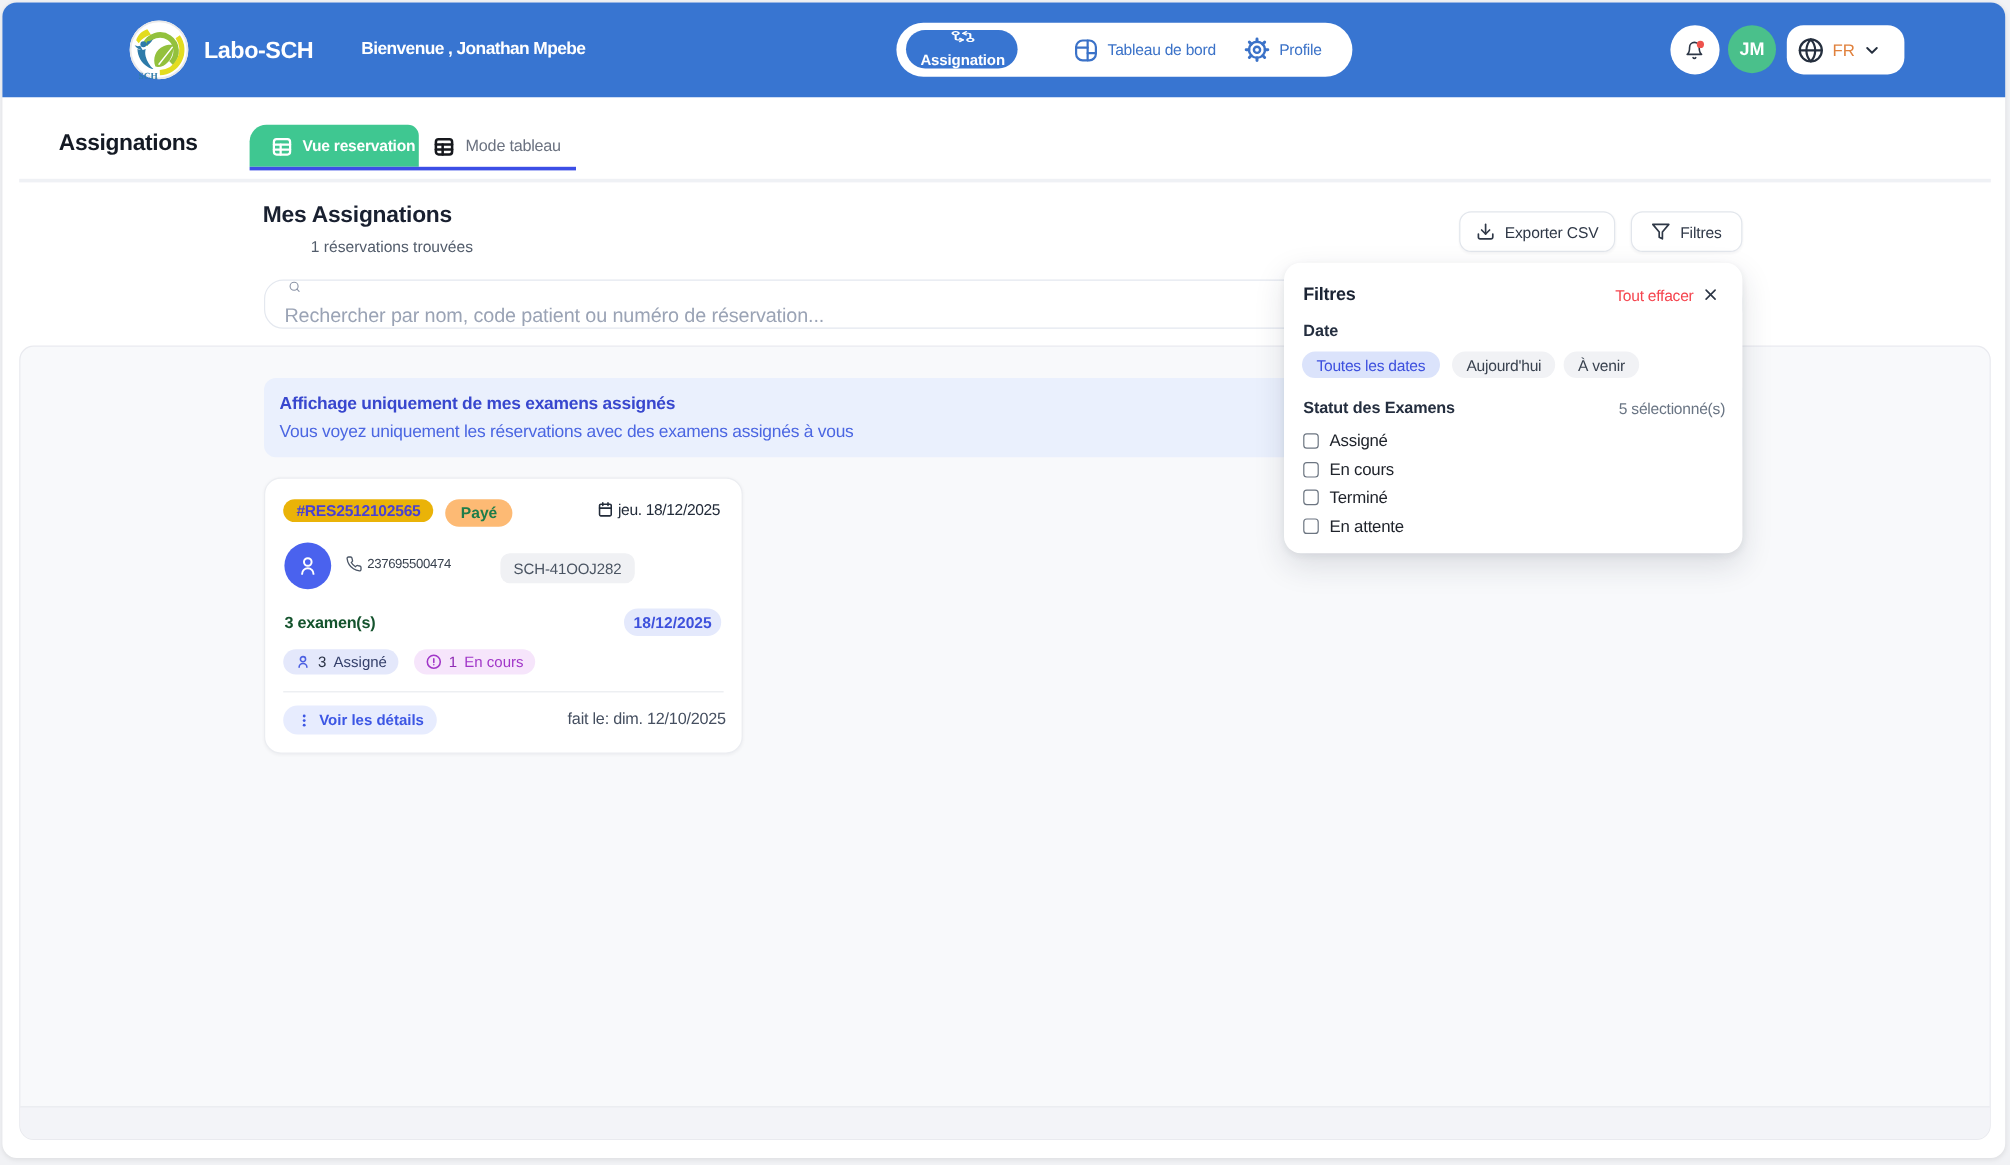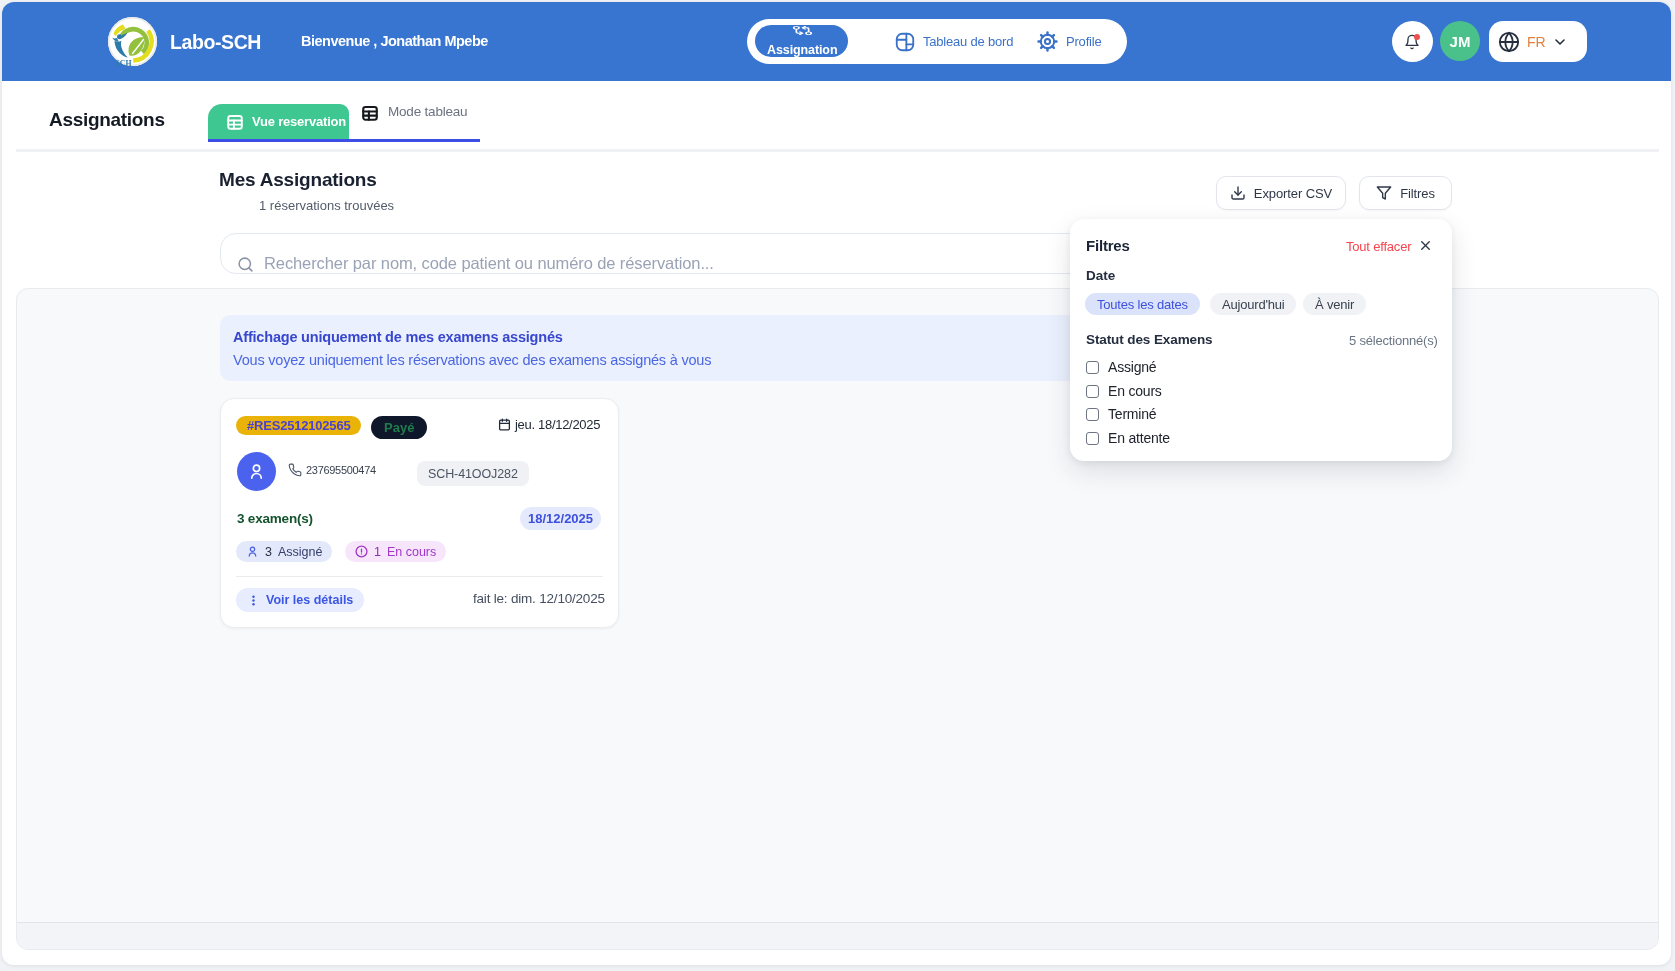--- a/index.html
+++ b/index.html
@@ -16,43 +16,43 @@
   .nav-active { position:absolute; left:8px; top:6px; height:32px; border-radius:16px; background:#3875d1; color:#fff; display:flex; align-items:center; gap:7px; padding:0 11px 0 12px; font-size:12.5px; font-weight:600; letter-spacing:-0.1px;flex-direction:column; }
   .nav-item { position:absolute; display:flex; align-items:center; gap:7px; color:#3b72c8; font-size:13px; font-weight:500; letter-spacing:-0.2px; }
 
   .bellc { left:1392px; top:21px; width:41px; height:41px; border-radius:50%; background:#fff; }
   .avatar { left:1440px; top:21px; width:40px; height:40px; border-radius:50%; background:#4ac08b; color:#fff; font-size:15px; font-weight:700; display:flex; align-items:center; justify-content:center; }
   .lang { left:1489px; top:21px; width:98px; height:41px; border-radius:14px; background:#fff; display:flex; align-items:center; padding-left:9px; gap:7px; }
   .lang .fr { color:#e0813d; font-size:14px; font-weight:500; }
 
   .h-assign { left:49px; top:109px; font-size:19px; font-weight:700; color:#141a24; letter-spacing:-0.3px; }
   .tab-green { left:208px; top:104px; width:141px; height:35px; background:#3fc791; border-radius:14px 9px 0 0; display:flex; align-items:center; gap:8px; padding-left:18px; color:#fff; font-size:13px; font-weight:700; letter-spacing:-0.2px; white-space:nowrap; }
-  .tab-gray { left:349px; top:104px; width:131px; height:35px; display:flex; align-items:flex-start; gap:9px; padding-left:12px; color:#6b7280; font-size:13.5px; font-weight:500; letter-spacing:-0.2px; white-space:nowrap; }
+  .tab-gray { left:349px; top:104px; width:131px; height:35px; display:flex; align-items:center; gap:9px; padding-left:12px; color:#6b7280; font-size:13.5px; font-weight:500; letter-spacing:-0.2px; white-space:nowrap; }
   .tab-underline { left:208px; top:138.5px; width:272px; height:3px; background:#3c4ee6; }
   .rowdiv { left:16px; top:149px; width:1643px; height:2.5px; background:#eff1f5; }
 
   .h-mes { left:219px; top:169px; font-size:19px; font-weight:700; color:#192030; letter-spacing:-0.2px; }
   .h-sub { left:219px; top:198px; font-size:13px; color:#525c6b;margin-left:40px; }
   .btn { height:34px; border-radius:10px; border:1px solid #e2e6ec; background:#fff; display:flex; align-items:center; justify-content:center; gap:8px; font-size:13px; font-weight:500; color:#2f3847; letter-spacing:-0.1px; box-shadow:0 1px 2px rgba(16,24,40,.04); }
   .btn-csv { left:1216px; top:176px; width:130px; }
   .btn-flt { left:1359px; top:176px; width:93px; }
-  .search { left:220px; top:233px; width:1232px; height:41px; border-radius:16px; border:1.5px solid #e4e8ef; background:#fff; display:flex; align-items:flex-end; padding-left:16px; gap:10px; }
+  .search { left:220px; top:233px; width:1232px; height:41px; border-radius:16px; border:1.5px solid #e4e8ef; background:#fff; display:flex; align-items:flex-start; padding-left:16px; gap:10px;flex-direction:column; }
   .search .ph { color:#9aa3b5; font-size:16.5px; letter-spacing:-0.1px; }
 
   .panel { left:16px; top:288px; width:1643px; height:662px; background:#f8f9fb; border:1px solid #e9eaef; border-radius:12px; }
   .pfoot { left:17px; top:922px; width:1641px; height:1px; background:#e3e4e9; } .pfoot2 { left:17px; top:923px; width:1641px; height:26px; background:#f3f4f8; border-radius:0 0 11px 11px; }
 
   .info { left:220px; top:315px; width:1232px; height:66px; background:#eaf0fd; border-radius:10px; }
   .info-t { left:233px; top:329px; font-size:14.5px; font-weight:700; color:#3847ce; letter-spacing:-0.2px; }
   .info-s { left:233px; top:352px; font-size:14.5px; color:#4b66e2; letter-spacing:-0.2px; }
 
   .card { left:220px; top:398px; width:399px; height:230px; background:#fff; border:1px solid #ebedf1; border-radius:14px; box-shadow:0 1px 3px rgba(16,24,40,.05); }
   .chip { position:absolute; display:inline-flex; align-items:center; border-radius:999px; }
   .c-res { left:236px; top:416px; height:19px; padding:0 11px; background:#eab308; color:#4a41d2; font-size:13px; font-weight:700; letter-spacing:-0.2px; }
-  .c-paye { left:371px; top:416px; height:23px; padding:0 13px; background:#0f172a; color:#1e7d4a; font-size:13px; font-weight:700; }
+  .c-paye { left:371px; top:416px; height:23px; padding:0 13px; background:#fdba74; color:#1e7d4a; font-size:13px; font-weight:700; }
   .c-date1 { left:498px; top:416.5px; display:flex; align-items:center; gap:4px; color:#222b39; font-size:13px; letter-spacing:-0.3px; }
   .c-avatar { left:237px; top:452px; width:39px; height:39px; border-radius:50%; background:#4a62ee; display:flex; align-items:center; justify-content:center; }
   .c-phone { left:288px; top:463px; display:flex; align-items:center; gap:4px; color:#39424f; font-size:11px; letter-spacing:-0.3px; }
   .c-sch { left:417px; top:461px; height:25px; padding:0 11px; background:#f0f1f4; color:#4a5462; font-size:12.5px; border-radius:8px; display:inline-flex; align-items:center; letter-spacing:-0.1px; }
   .c-exam { left:237px; top:511px; font-size:13.5px; font-weight:600; color:#14532d; letter-spacing:-0.2px; }
   .c-1812 { left:520px; top:507px; height:23px; padding:0 8px; background:#e4e9fc; color:#3d50dc; font-size:13px; font-weight:700; }
   .c-assg { left:236px; top:541px; height:21px; padding:0 10px; gap:6px; background:#e4e8fb; font-size:12.5px; }
   .c-enc { left:345px; top:541px; height:21px; padding:0 10px; gap:6px; background:#f6e5fb; font-size:12.5px; color:#a136c8; }
   .c-div { left:236px; top:576px; width:367px; height:1px; background:#e9ebef; }
   .c-voir { left:236px; top:588px; height:24px; padding:0 11px; gap:6px; background:#e7ecfe; color:#3c56e4; font-size:12.5px; font-weight:600; }

